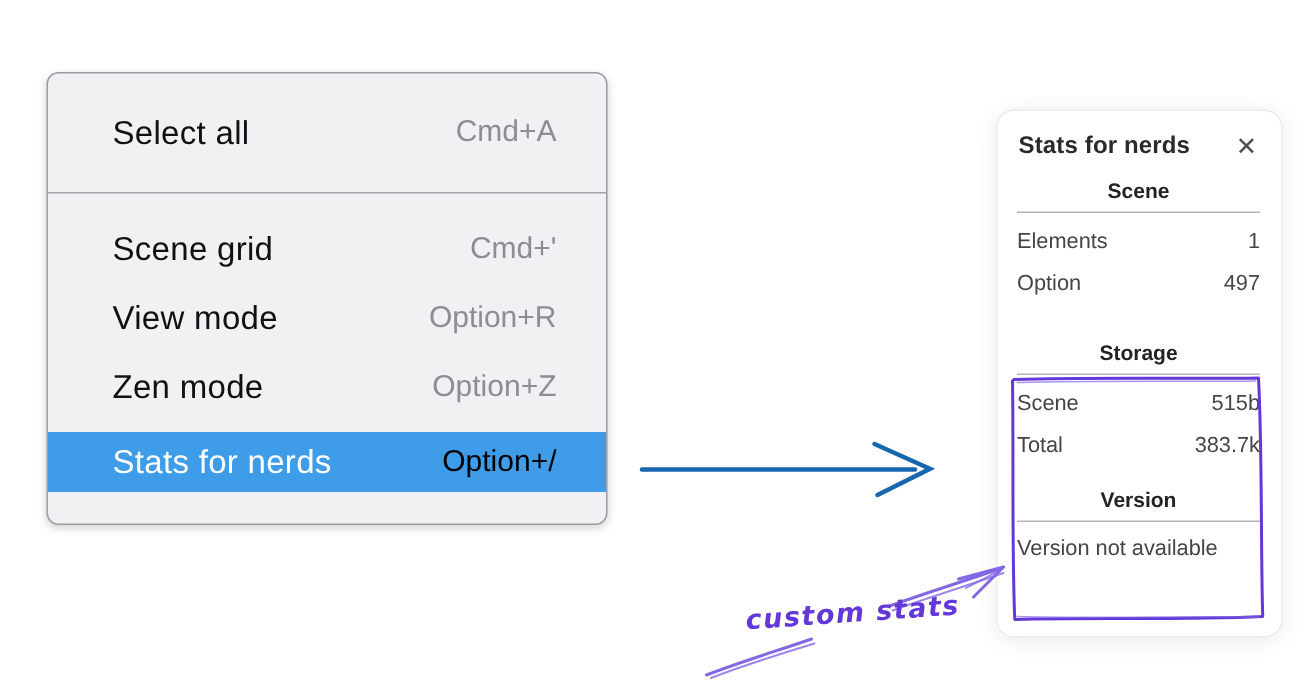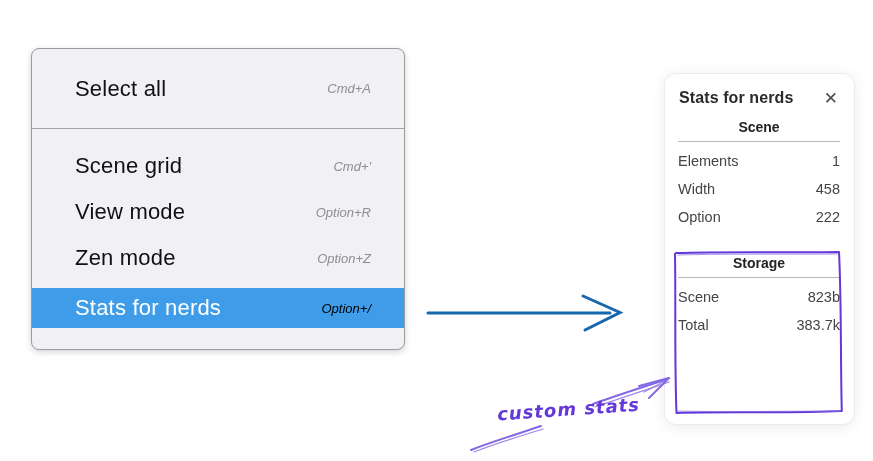--- a/index.html
+++ b/index.html
@@ -25,21 +25,21 @@
   .menu-section-1 { height:79px; display:flex; flex-direction:column; justify-content:center; }
   .menu-sep { border-top:1px solid #a3a3a8; }
   .menu-section-2 { padding-top:14px; }
   .menu-item {
     height:46px;
     display:flex; align-items:center; justify-content:space-between;
     padding:0 33px 0 43px;
     cursor:default;
   }
   .mi-label { font-size:22px; color:#111114; letter-spacing:0.2px; }
-  .mi-shortcut { font-size:13px; color:#8d8d93;font-style:italic; }
+  .mi-shortcut { font-size:20px; color:#8d8d93; }
   .menu-item.selected {
     height:40px; margin-top:7px;
     background:#3e9ce9;
   }
   .menu-item.selected .mi-label { color:#ffffff; }
   .menu-item.selected .mi-shortcut { color:#000000; }
 
   
   .panel {
     position:absolute; left:664px; top:73px;
@@ -126,42 +126,43 @@
   </div>
 
   <div>
     <div class="sec-heading">Scene</div>
     <hr class="sec-rule">
     <div class="stat-row">
       <span>Elements</span>
       <span>1</span>
     </div>
     <div class="stat-row">
-      <span>Width</span>
-      <span>458</span>
-    </div>
-    <div class="stat-row">
       <span>Option</span>
-      <span>222</span>
+      <span>497</span>
     </div>
   </div>
 
   <div>
     <div class="sec-heading" style="margin-top:24px">Storage</div>
     <hr class="sec-rule">
     <div class="stat-row">
       <span>Scene</span>
-      <span>823b</span>
+      <span>515b</span>
     </div>
     <div class="stat-row">
       <span>Total</span>
       <span>383.7k</span>
     </div>
   </div>
 
+  <div>
+    <div class="sec-heading" style="margin-top:14px">Version</div>
+    <hr class="sec-rule">
+    <div class="stat-note">Version not available</div>
+  </div>
 </div>
 
 <svg class="overlay" width="873" height="461" viewBox="0 0 873 461" fill="none">
 
   <g stroke="#1766ae" stroke-width="3" stroke-linecap="round">
     <path d="M428 313 L610 313"></path>
     <path d="M583 296 L620 312.5 L585 330" stroke-width="3"></path>
   </g>
 
   <g stroke="#6438d8" stroke-width="2" stroke-linecap="round" stroke-linejoin="round">

